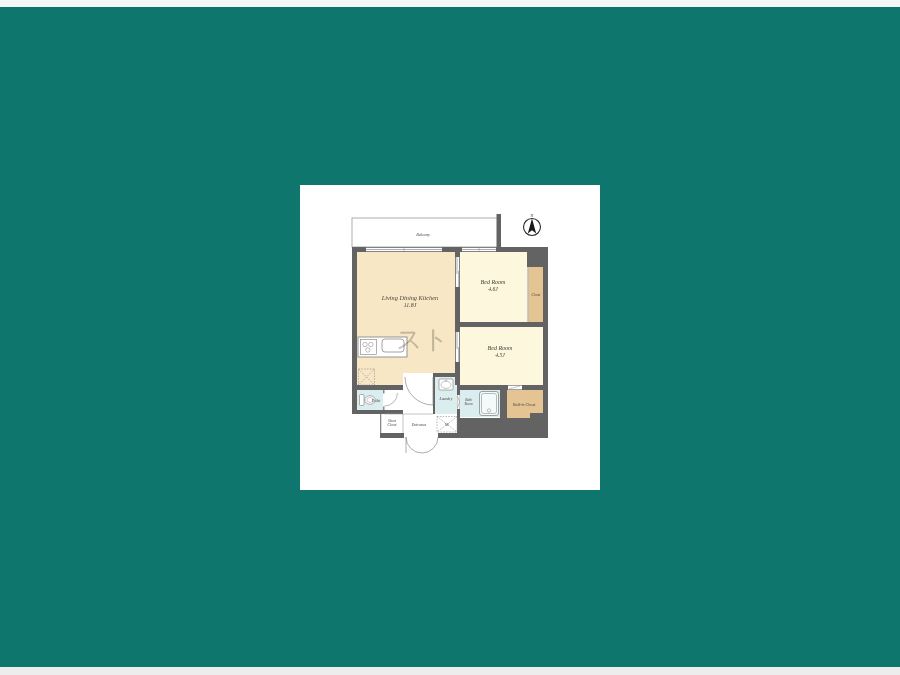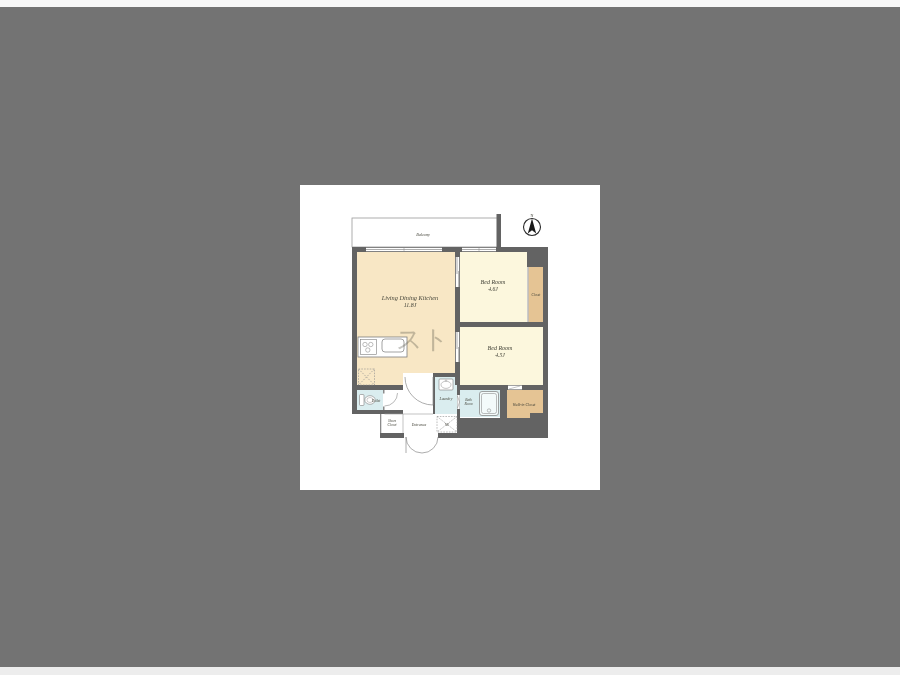--- a/index.html
+++ b/index.html
@@ -1,16 +1,16 @@
 <!DOCTYPE html>
 <html><head>
 <meta charset="utf-8">
 <style>
   html,body{margin:0;padding:0;background:#ffffff;}
-  .canvas{position:relative;width:900px;height:675px;background:#737373;overflow:hidden;
+  .canvas{position:relative;width:900px;height:675px;background:#0f766e;overflow:hidden;
           font-family:"Liberation Serif", serif;}
   .edge-top{position:absolute;left:0;top:0;width:900px;height:7px;background:#f7f7f7;}
   .edge-bottom{position:absolute;left:0;bottom:0;width:900px;height:8px;background:#ededed;}
   .plan-wrap{position:absolute;left:300px;top:185px;width:300px;height:305px;background:#ffffff;}
   svg{display:block;}
   text{font-family:"Liberation Serif", serif;font-style:italic;fill:#45453a;}
   .lbl-upright{font-style:normal;}
   .watermark{font-family:"DejaVu Sans", sans-serif;font-style:normal;}
 </style>
 </head>

